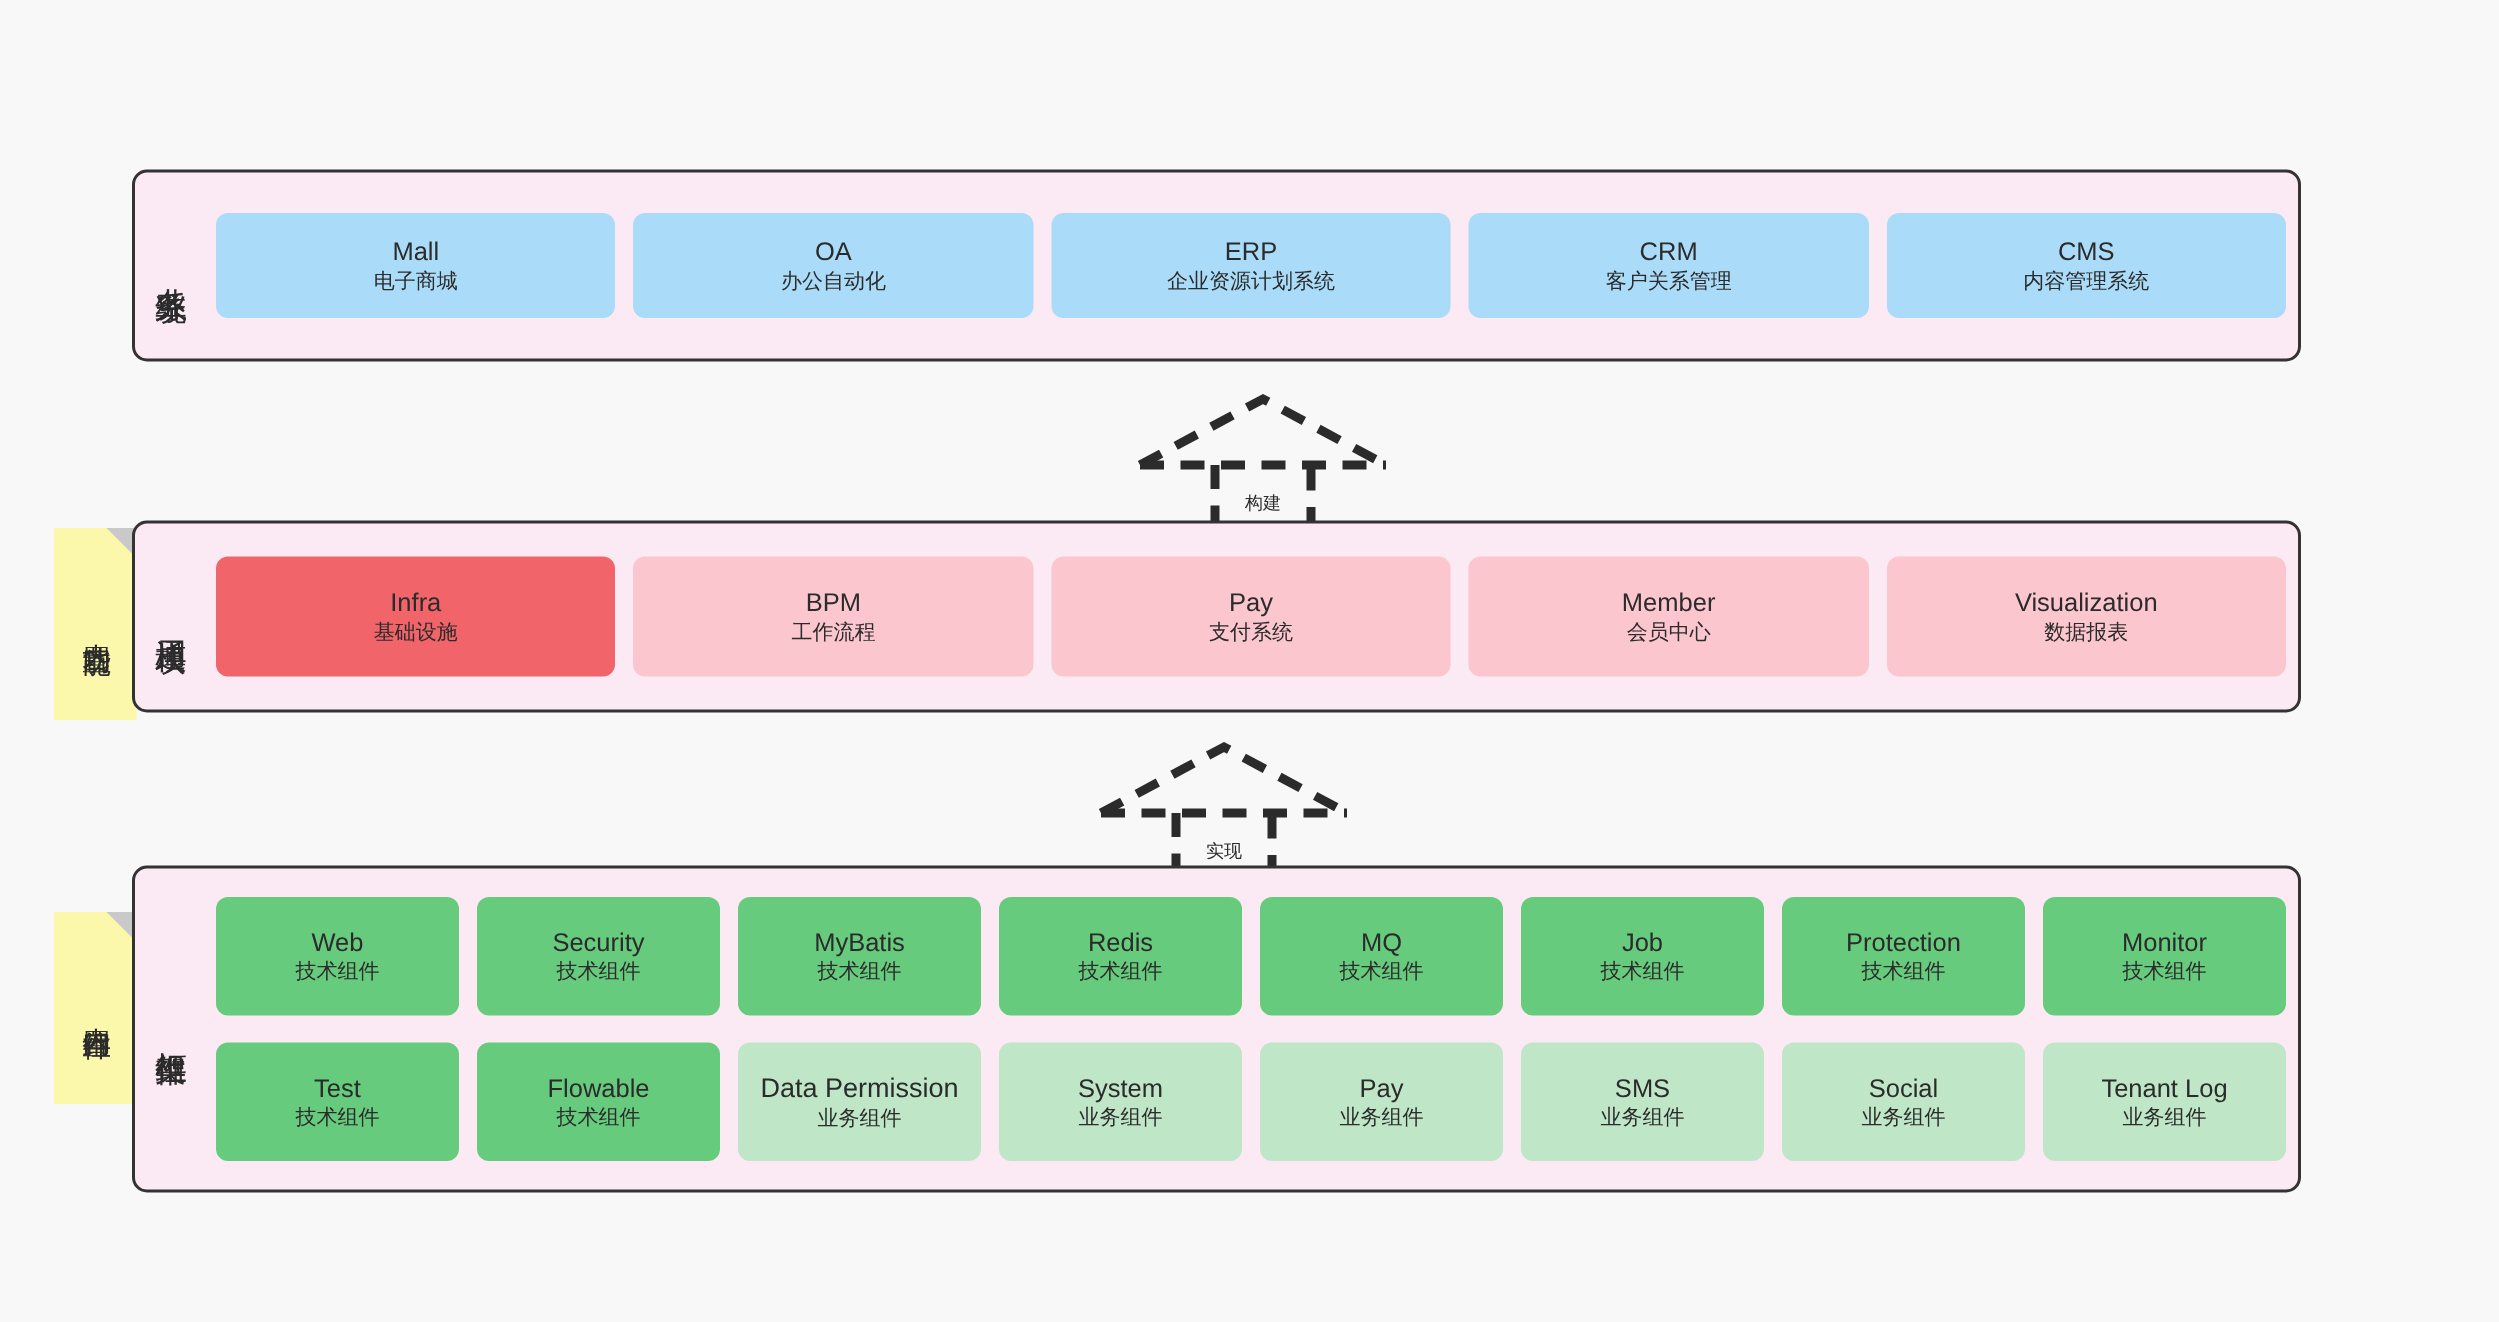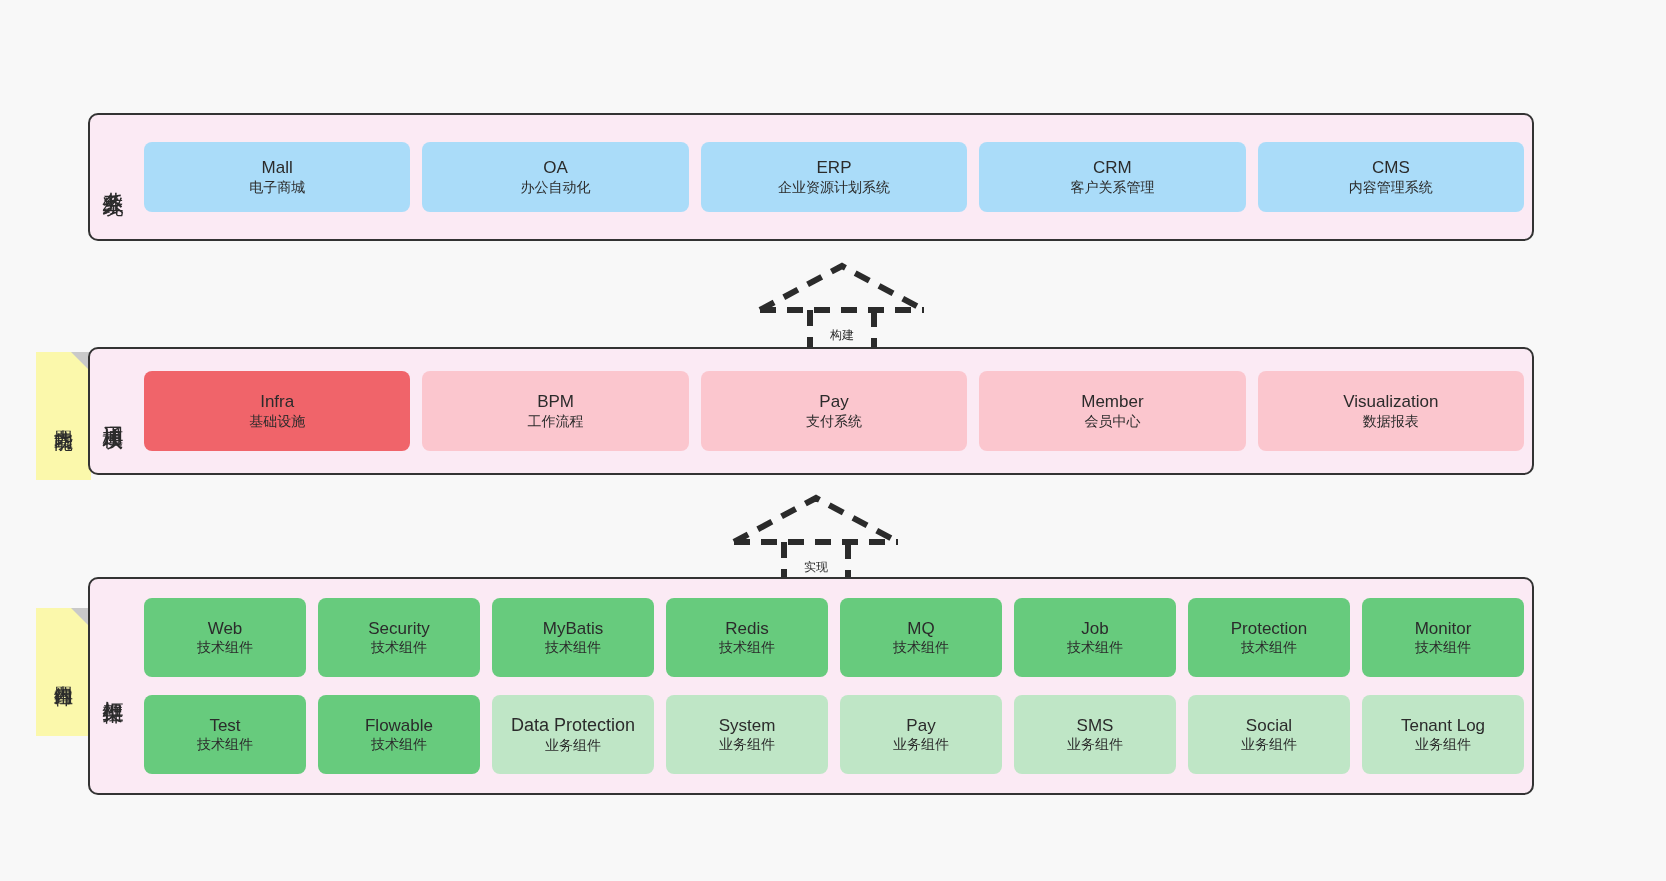--- a/index.html
+++ b/index.html
@@ -274,21 +274,21 @@
         <div class="row">
           <div class="card greenc">
             <div class="en">Test</div>
             <div class="cn">技术组件</div>
           </div>
           <div class="card greenc">
             <div class="en">Flowable</div>
             <div class="cn">技术组件</div>
           </div>
           <div class="card lgreen triple">
-            <div class="en">Data Protection</div>
+            <div class="en">Data Permission</div>
             <div class="cn">业务组件</div>
           </div>
           <div class="card lgreen">
             <div class="en">System</div>
             <div class="cn">业务组件</div>
           </div>
           <div class="card lgreen">
             <div class="en">Pay</div>
             <div class="cn">业务组件</div>
           </div>

